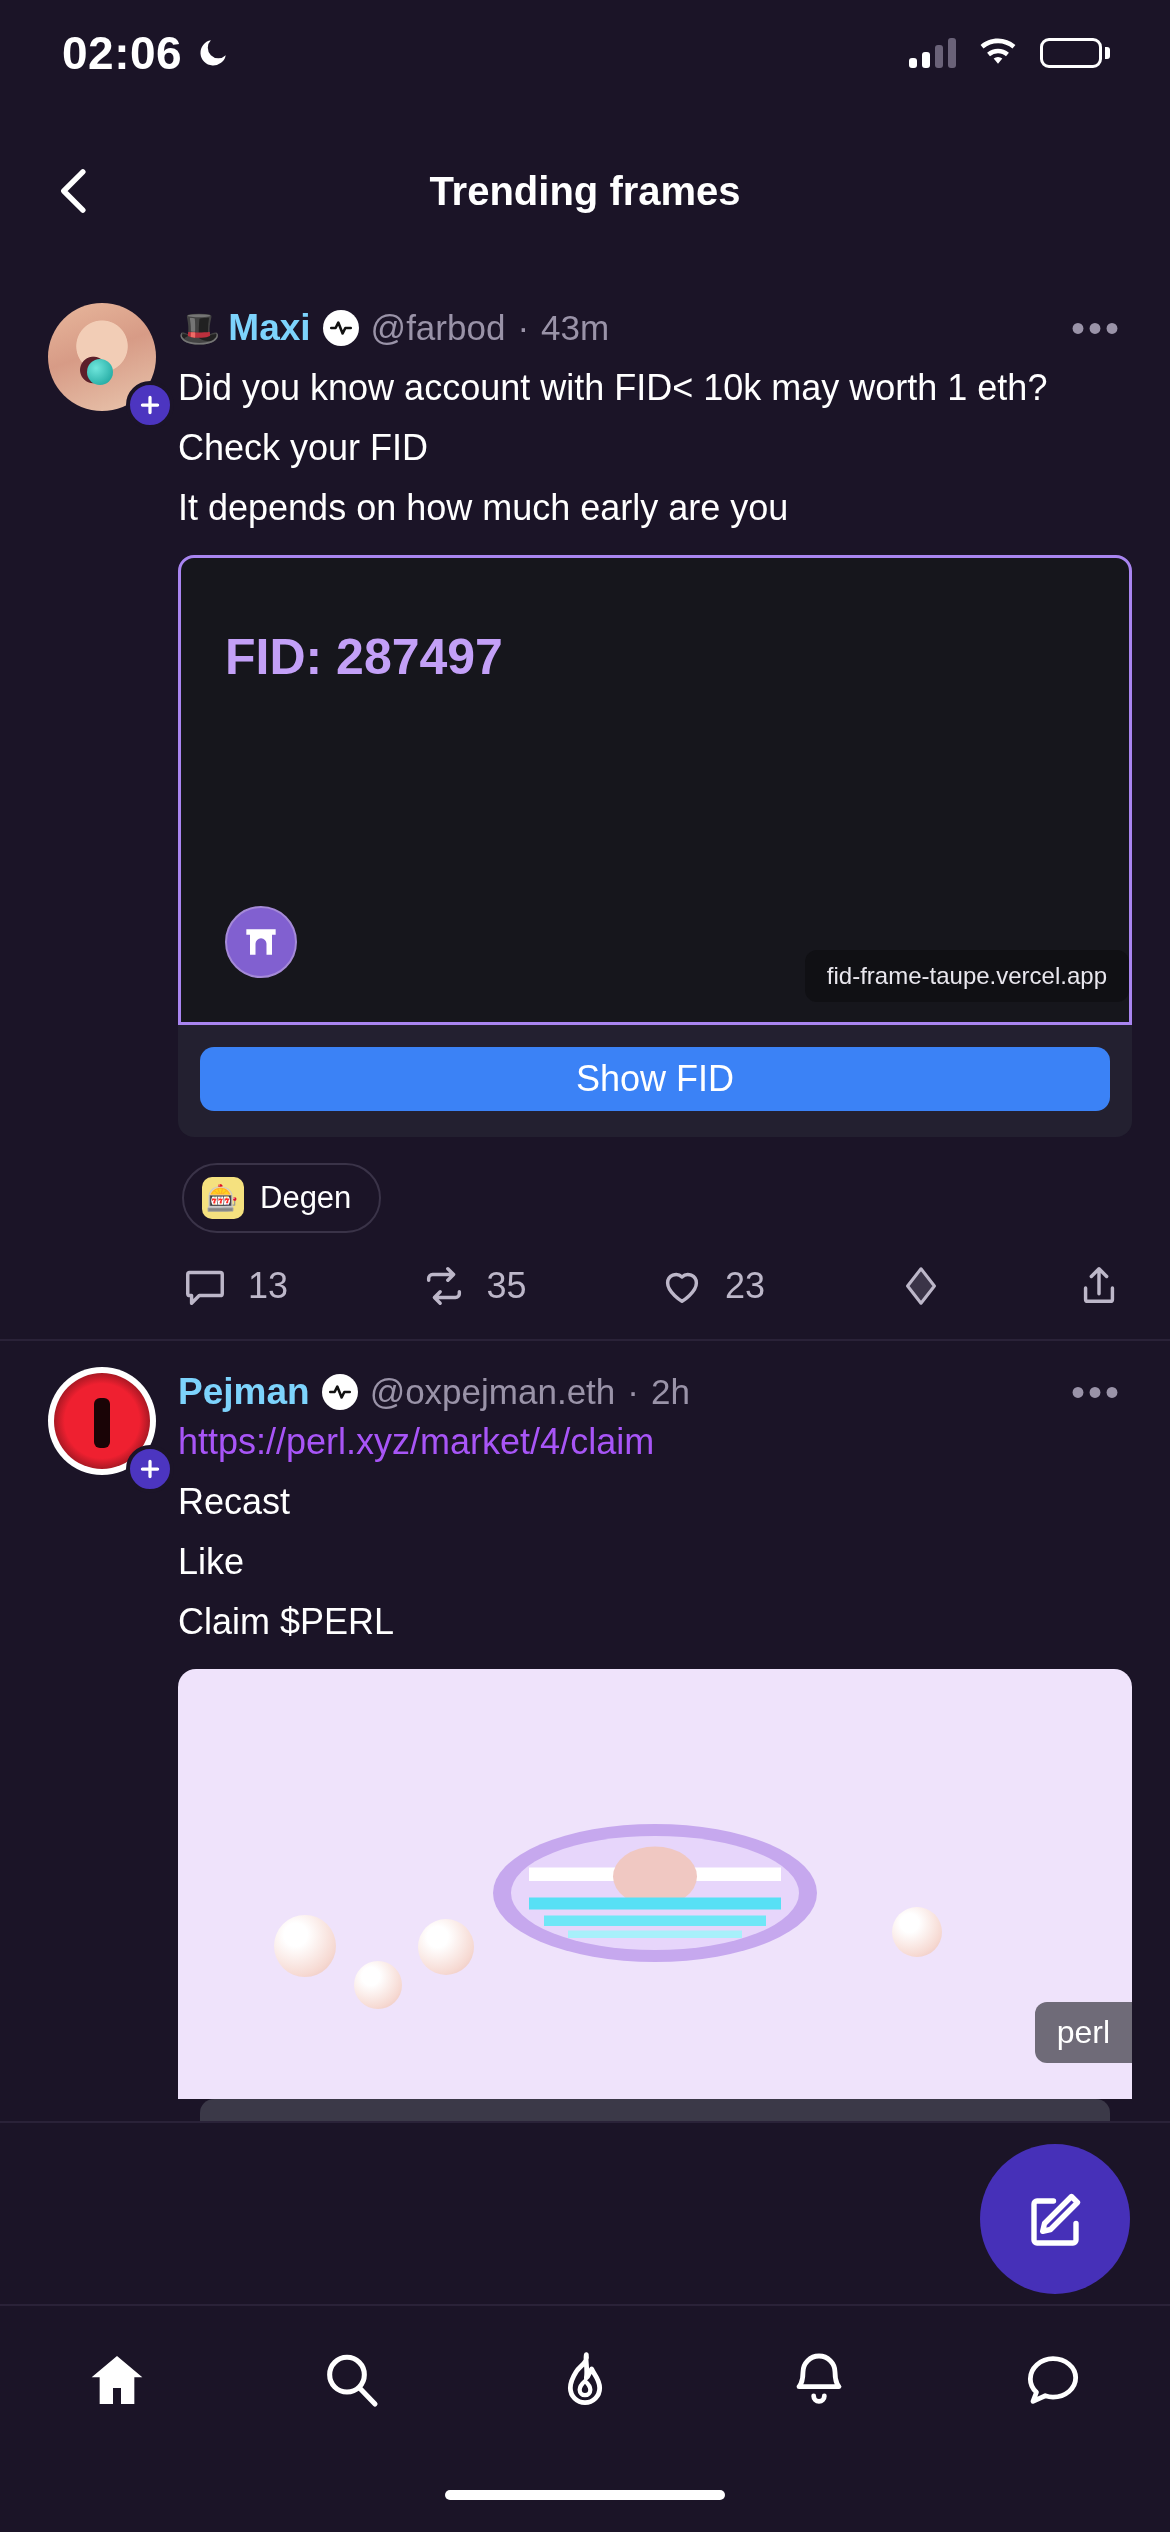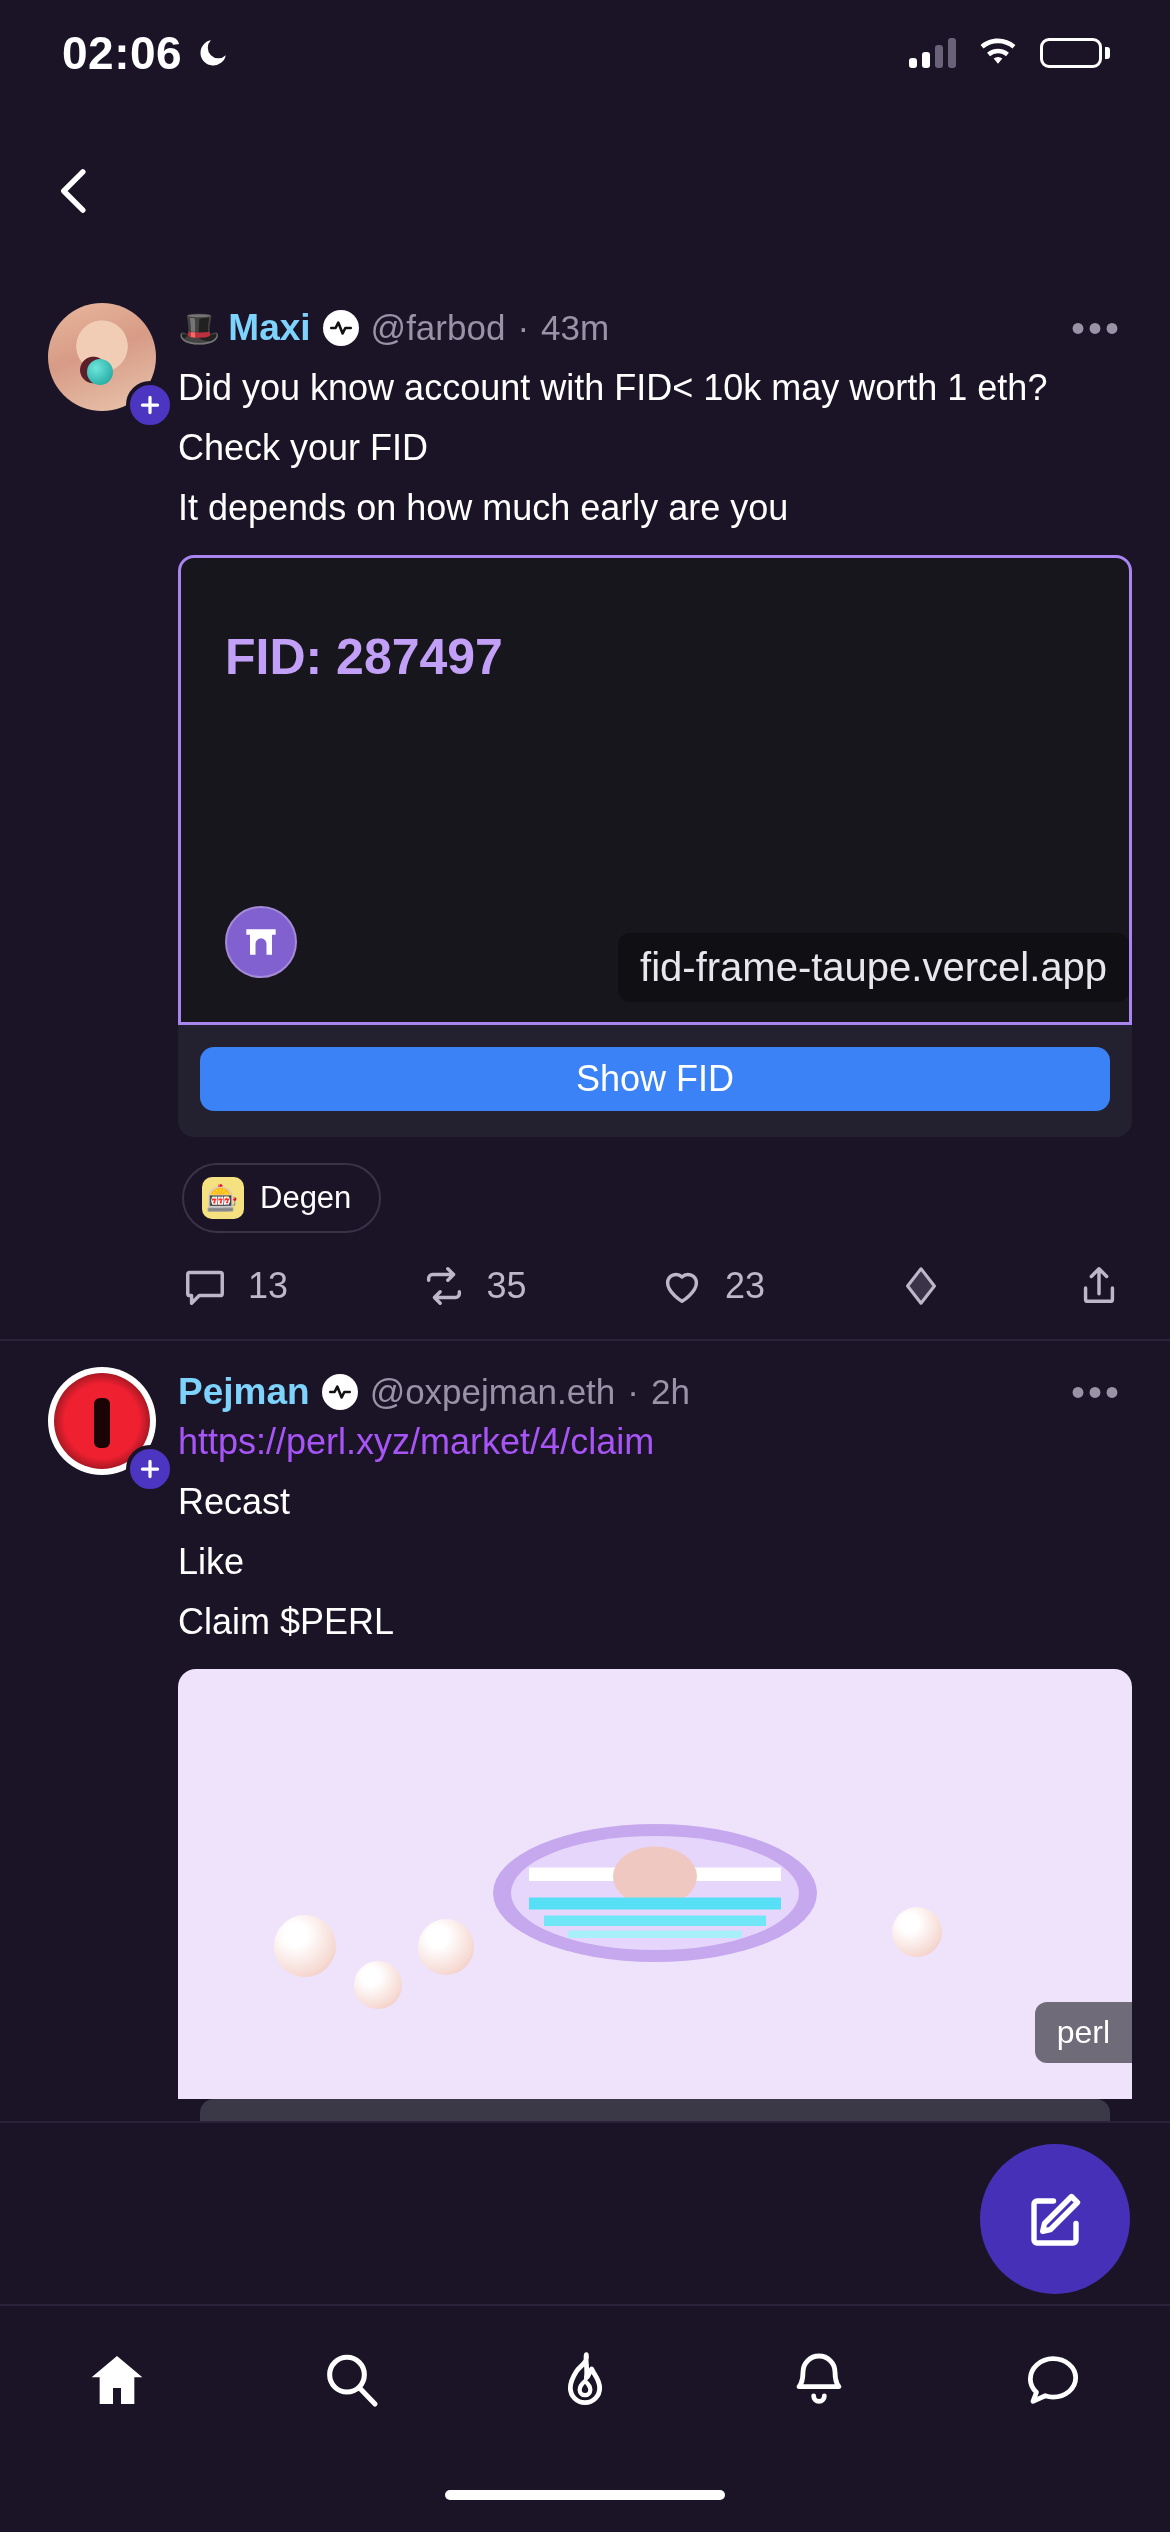--- a/index.html
+++ b/index.html
@@ -153,21 +153,21 @@
     position: absolute; left: 44px; bottom: 44px;
     width: 72px; height: 72px; border-radius: 50%;
     background: #8160d0; border: 2px solid #a58ad8;
     display:flex; align-items:center; justify-content:center;
   }
   .frame-logo svg { width: 44px; height: 44px; }
   .frame-url {
     position: absolute; right: 0; bottom: 20px;
     background: #101014; border-radius: 12px;
     padding: 12px 22px;
-    color: #e9e7ee; font-size: 40px;
+    color: #e9e7ee; font-size: 24px;
   }
   .frame-footer {
     background: #232030;
     border-radius: 0 0 16px 16px;
     padding: 22px 22px 26px 22px;
   }
   .frame-btn {
     background: #3b82f6;
     border-radius: 14px;
     height: 64px;
@@ -294,20 +294,21 @@
       </span>
     </div>
   </div>
 
   <div class="navbar">
     <div class="back-btn">
       <svg viewBox="0 0 24 24" width="54" height="54">
         <path d="M15.5 3.5L7 12l8.5 8.5" fill="none" stroke="#ffffff" stroke-width="2.4" stroke-linecap="round" stroke-linejoin="round"></path>
       </svg>
     </div>
+    <div class="nav-title">Trending frames</div>
   </div>
 
   <div class="feed">
 
     <div class="post">
       <div class="post-row">
         <div class="avatar-col">
           <div class="avatar maxi"></div>
           <div class="plus-badge">
             <svg viewBox="0 0 24 24">

